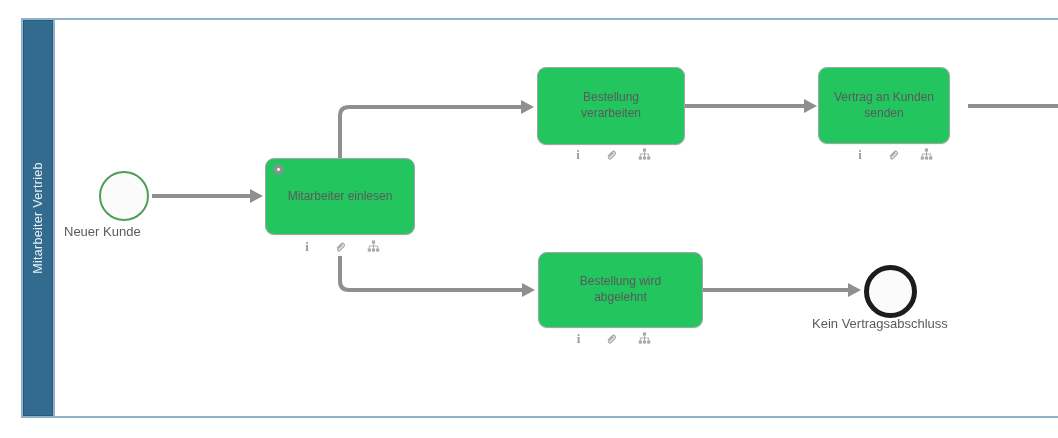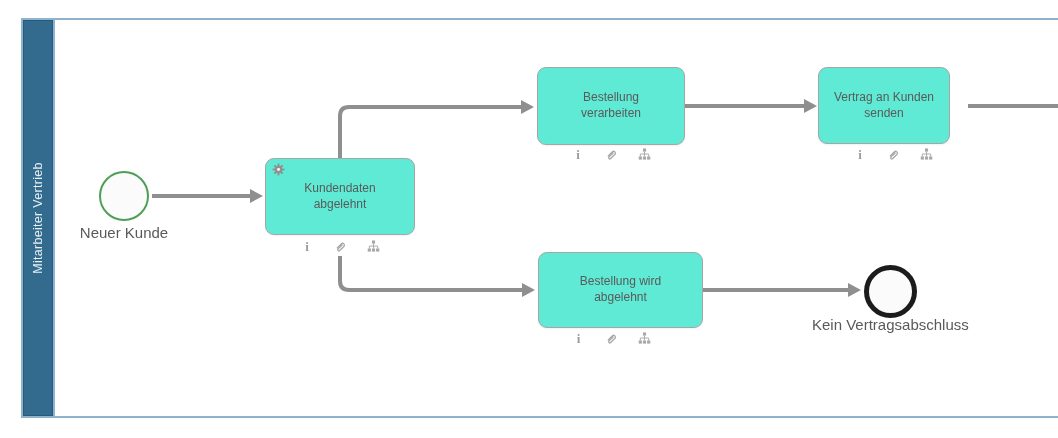--- a/index.html
+++ b/index.html
@@ -24,31 +24,31 @@
     transform:rotate(-90deg);white-space:nowrap;color:#e9f0f5;
     font-size:12.5px;letter-spacing:.3px;
   }
   
   svg.flows{position:absolute;left:0;top:0;width:1058px;height:438px;}
   svg.flows path{stroke:#8f8f8f;stroke-width:4;fill:none;}
   svg.flows polygon{fill:#8f8f8f;}
   
   .task{
     position:absolute;box-sizing:border-box;border:1px solid #a6a6a6;border-radius:9px;
-    background:#5eead4;display:flex;align-items:center;justify-content:center;
+    background:#22c55e;display:flex;align-items:center;justify-content:center;
     text-align:center;color:#5a5a5a;font-size:12px;line-height:1.3;padding:4px 14px;
     box-shadow:0 1px 2px rgba(0,0,0,.06);
   }
   .task .marker{position:absolute;top:4px;left:6px;width:13px;height:13px;}
   
   .event{position:absolute;border-radius:50%;background:#fbfbfb;box-sizing:border-box;}
   .event.start{left:99px;top:171px;width:50px;height:50px;border:2.5px solid #4f9e55;}
   .event.end{left:864px;top:265px;width:53px;height:53px;border:5px solid #1c1c1c;}
   .node-label{
-    position:absolute;text-align:center;color:#5a5a5a;font-size:15px;white-space:nowrap;
+    position:absolute;text-align:left;color:#5a5a5a;font-size:13px;white-space:nowrap;
   }
   
   .icon-row{
     position:absolute;display:flex;justify-content:center;align-items:center;gap:20px;height:14px;
   }
   .icon-row .ic{width:13px;height:13px;display:block;}
   .info-glyph{
     font-family:"Liberation Serif","DejaVu Serif",serif;font-weight:bold;
     font-size:13px;line-height:13px;color:#9c9c9c;display:block;width:13px;text-align:center;
   }
@@ -102,21 +102,21 @@
         <line x1="7" y1="7" x2="7" y2="13.3"></line>
           <line x1="7" y1="7" x2="7" y2="0.7"></line>
         <line x1="7" y1="7" x2="11.45" y2="11.45"></line>
           <line x1="7" y1="7" x2="2.55" y2="2.55"></line>
         <line x1="7" y1="7" x2="11.45" y2="2.55"></line>
           <line x1="7" y1="7" x2="2.55" y2="11.45"></line>
       </g>
       <circle cx="7" cy="7" r="4" fill="#909090"></circle>
       <circle cx="7" cy="7" r="1.6" fill="#fafafa"></circle>
     </svg>
-    <span>Kundendaten abgelehnt</span>
+    <span>Mitarbeiter einlesen</span>
   </div>
   <div class="icon-row" style="left:265px;top:239px;width:150px;">
     <span class="info-glyph">i</span>
     <svg class="ic" viewBox="0 0 14 14">
       <path d="M3.5 8.5 L8 4 a2 2 0 0 1 2.8 2.8 L6 11.6 a1.3 1.3 0 0 1 -1.8 -1.8 L8.7 5.3" fill="none" stroke="#a8a8a8" stroke-width="1.4" stroke-linecap="round"></path>
     </svg>
     <svg class="ic" viewBox="0 0 14 13">
       <g fill="#a8a8a8">
         <rect x="5.3" y="0" width="3.4" height="3.4"></rect>
         <rect x="0.8" y="8.6" width="3.4" height="3.4"></rect>

